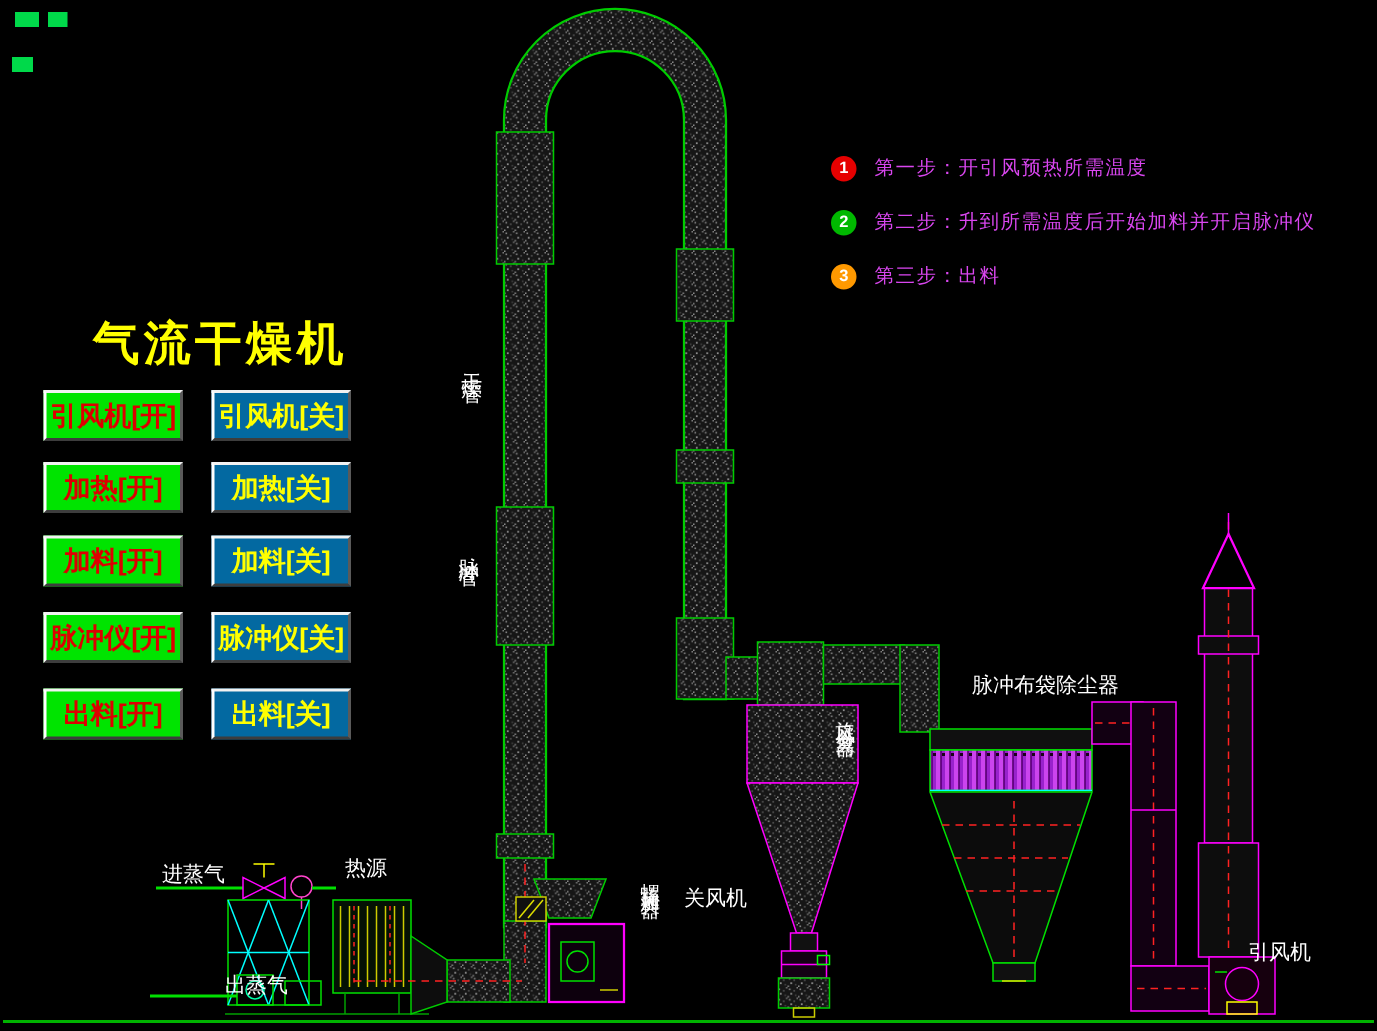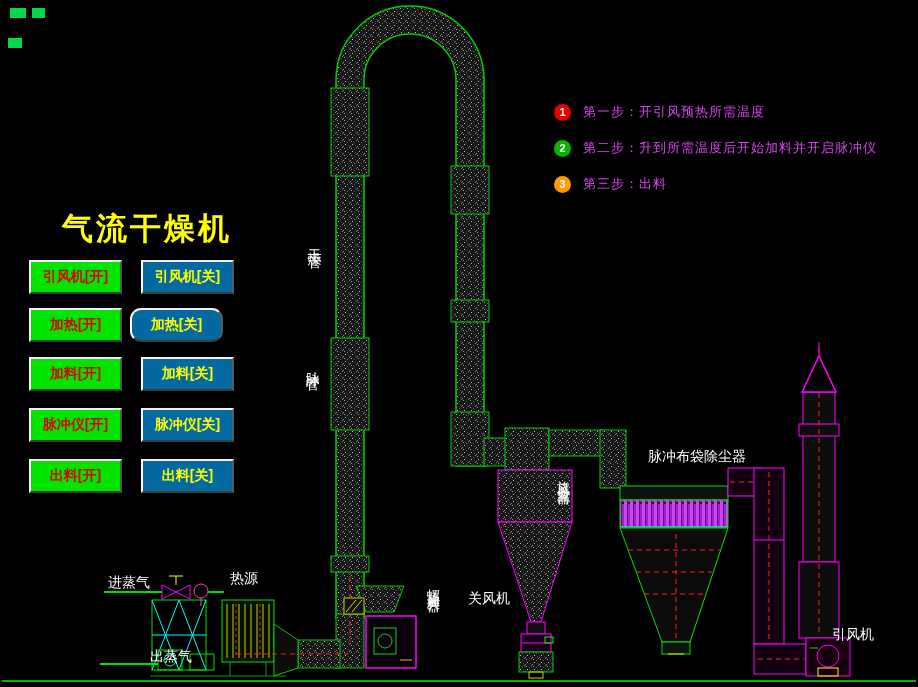--- a/index.html
+++ b/index.html
@@ -9,21 +9,21 @@
     color:#fff;
   }
   .ind { position:absolute; background:#00d94a; }
   .title {
     position:absolute; left:62px; top:208px; font-size:31px; font-weight:bold;
     color:#ffff00; letter-spacing:3px;
   }
   .btn {
     position:absolute; width:93px; height:34px; box-sizing:border-box;
     display:flex; align-items:center; justify-content:center;
-    font-size:14px; font-weight:bold; cursor:pointer;
+    font-size:18px; font-weight:bold; cursor:pointer;
     border:2px solid; border-color:#f2f2f2 #5a5a5a #3d3d3d #ffffff;
   }
   .btn.on  { background:#00e400; color:#dd0000; }
   .btn.off { background:#0369a1; color:#ffff00; }
   .step { position:absolute; display:flex; align-items:center; }
   .step .dot {
     width:17px; height:17px; border-radius:50%; color:#fff; font-size:11px;
     font-weight:bold; display:flex; align-items:center; justify-content:center;
     margin-right:12px; flex:0 0 auto;
   }
@@ -192,21 +192,21 @@
 
   <div class="title">气流干燥机</div>
 
   <div class="btn on" style="left:29px; top:260px;">引风机[开]</div>
   <div class="btn on" style="left:29px; top:308px;">加热[开]</div>
   <div class="btn on" style="left:29px; top:357px;">加料[开]</div>
   <div class="btn on" style="left:29px; top:408px;">脉冲仪[开]</div>
   <div class="btn on" style="left:29px; top:459px;">出料[开]</div>
 
   <div class="btn off" style="left:141px; top:260px;">引风机[关]</div>
-  <div class="btn off" style="left:130px; top:308px;border-radius:11px;">加热[关]</div>
+  <div class="btn off" style="left:141px; top:308px;">加热[关]</div>
   <div class="btn off" style="left:141px; top:357px;">加料[关]</div>
   <div class="btn off" style="left:141px; top:408px;">脉冲仪[关]</div>
   <div class="btn off" style="left:141px; top:459px;">出料[关]</div>
 
   <div class="step" style="left:554px; top:103px;">
     <div class="dot" style="background: rgb(230, 0, 0);">1</div>
     <div class="txt">第一步：开引风预热所需温度</div>
   </div>
   <div class="step" style="left:554px; top:139px;">
     <div class="dot" style="background: rgb(0, 184, 0);">2</div>
@@ -216,18 +216,18 @@
     <div class="dot" style="background: rgb(255, 153, 0);">3</div>
     <div class="txt">第三步：出料</div>
   </div>
 
   <div class="lbl vlabel" style="left:306px; top:238px;">干燥管</div>
   <div class="lbl vlabel" style="left:304px; top:360px;">脉冲管</div>
   <div class="lbl" style="left:108px; top:574px;">进蒸气</div>
   <div class="lbl" style="left:102px; top:648px;margin-left:48px;">出蒸气</div>
   <div class="lbl" style="left:230px; top:570px;">热源</div>
   <div class="lbl vlabel" style="left:424px; top:578px; font-size:13px;">螺旋加料器</div>
-  <div class="lbl" style="left:468px; top:590px;font-family:Liberation Serif, serif;">关风机</div>
+  <div class="lbl" style="left:456px; top:590px;font-family:Liberation Serif, serif;">关风机</div>
   <div class="lbl vlabel" style="left:554px; top:470px; font-size:13px;">旋风分离器</div>
   <div class="lbl" style="left:648px; top:448px;">脉冲布袋除尘器</div>
   <div class="lbl" style="left:832px; top:626px;">引风机</div>
 
 </div>
 
 </body></html>

